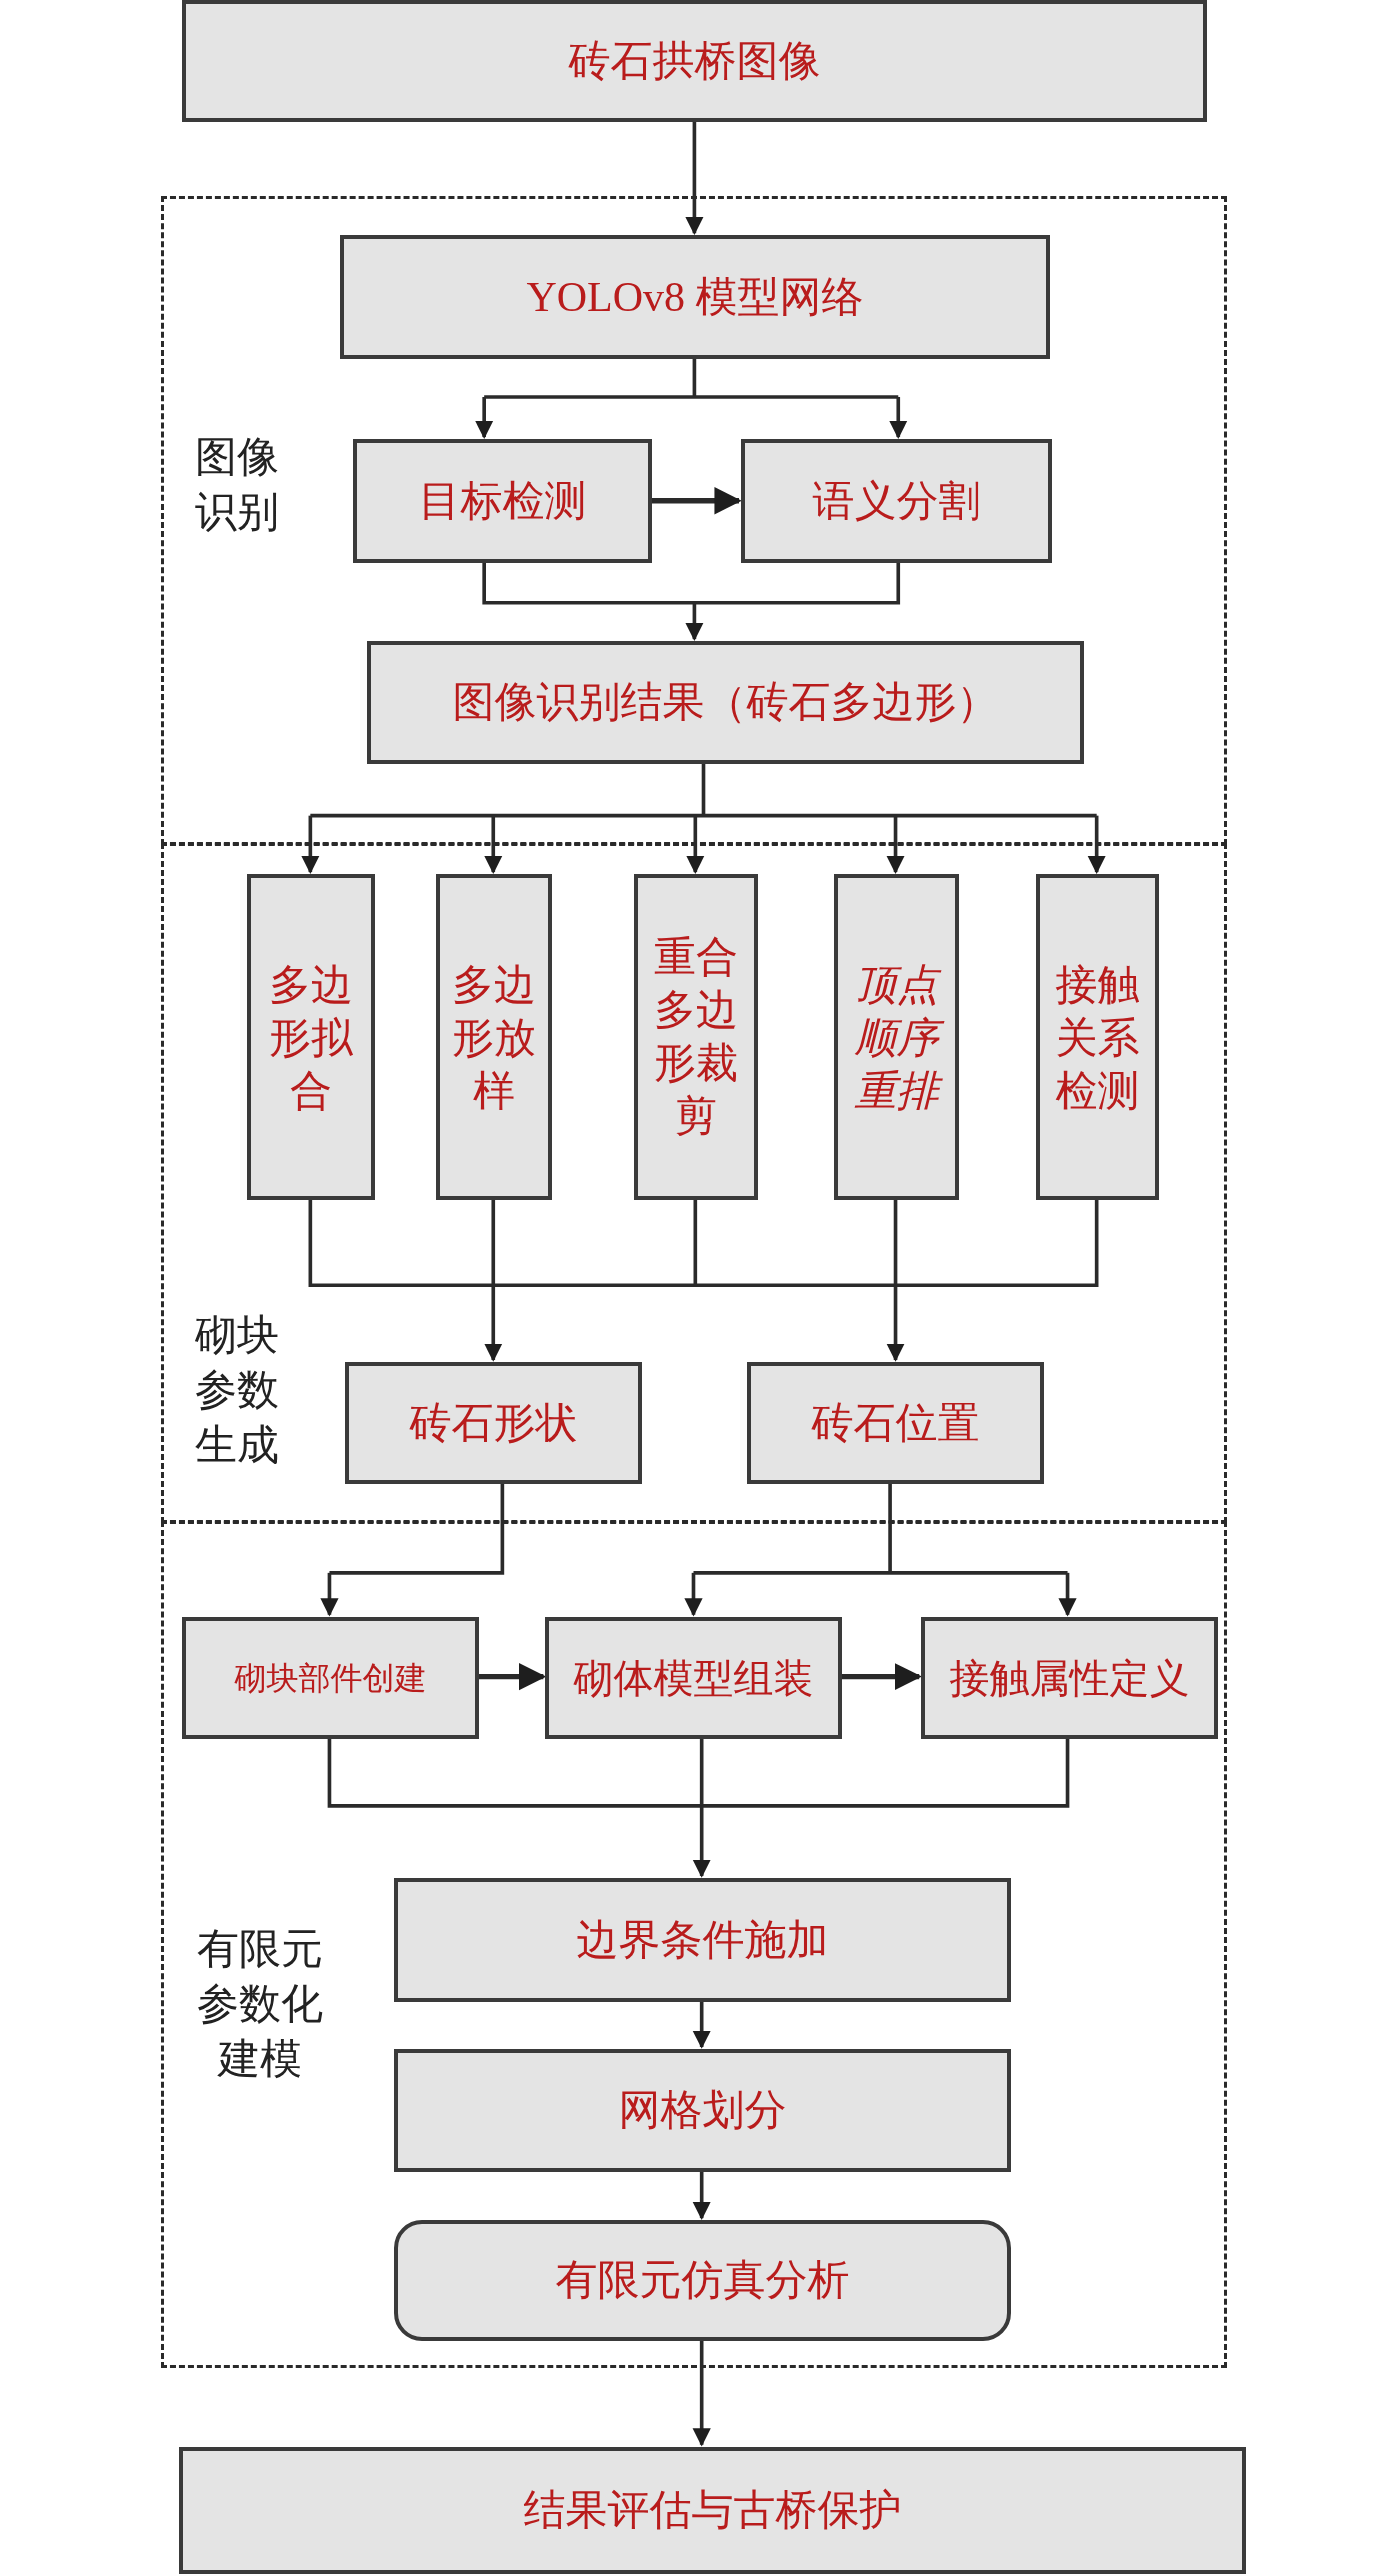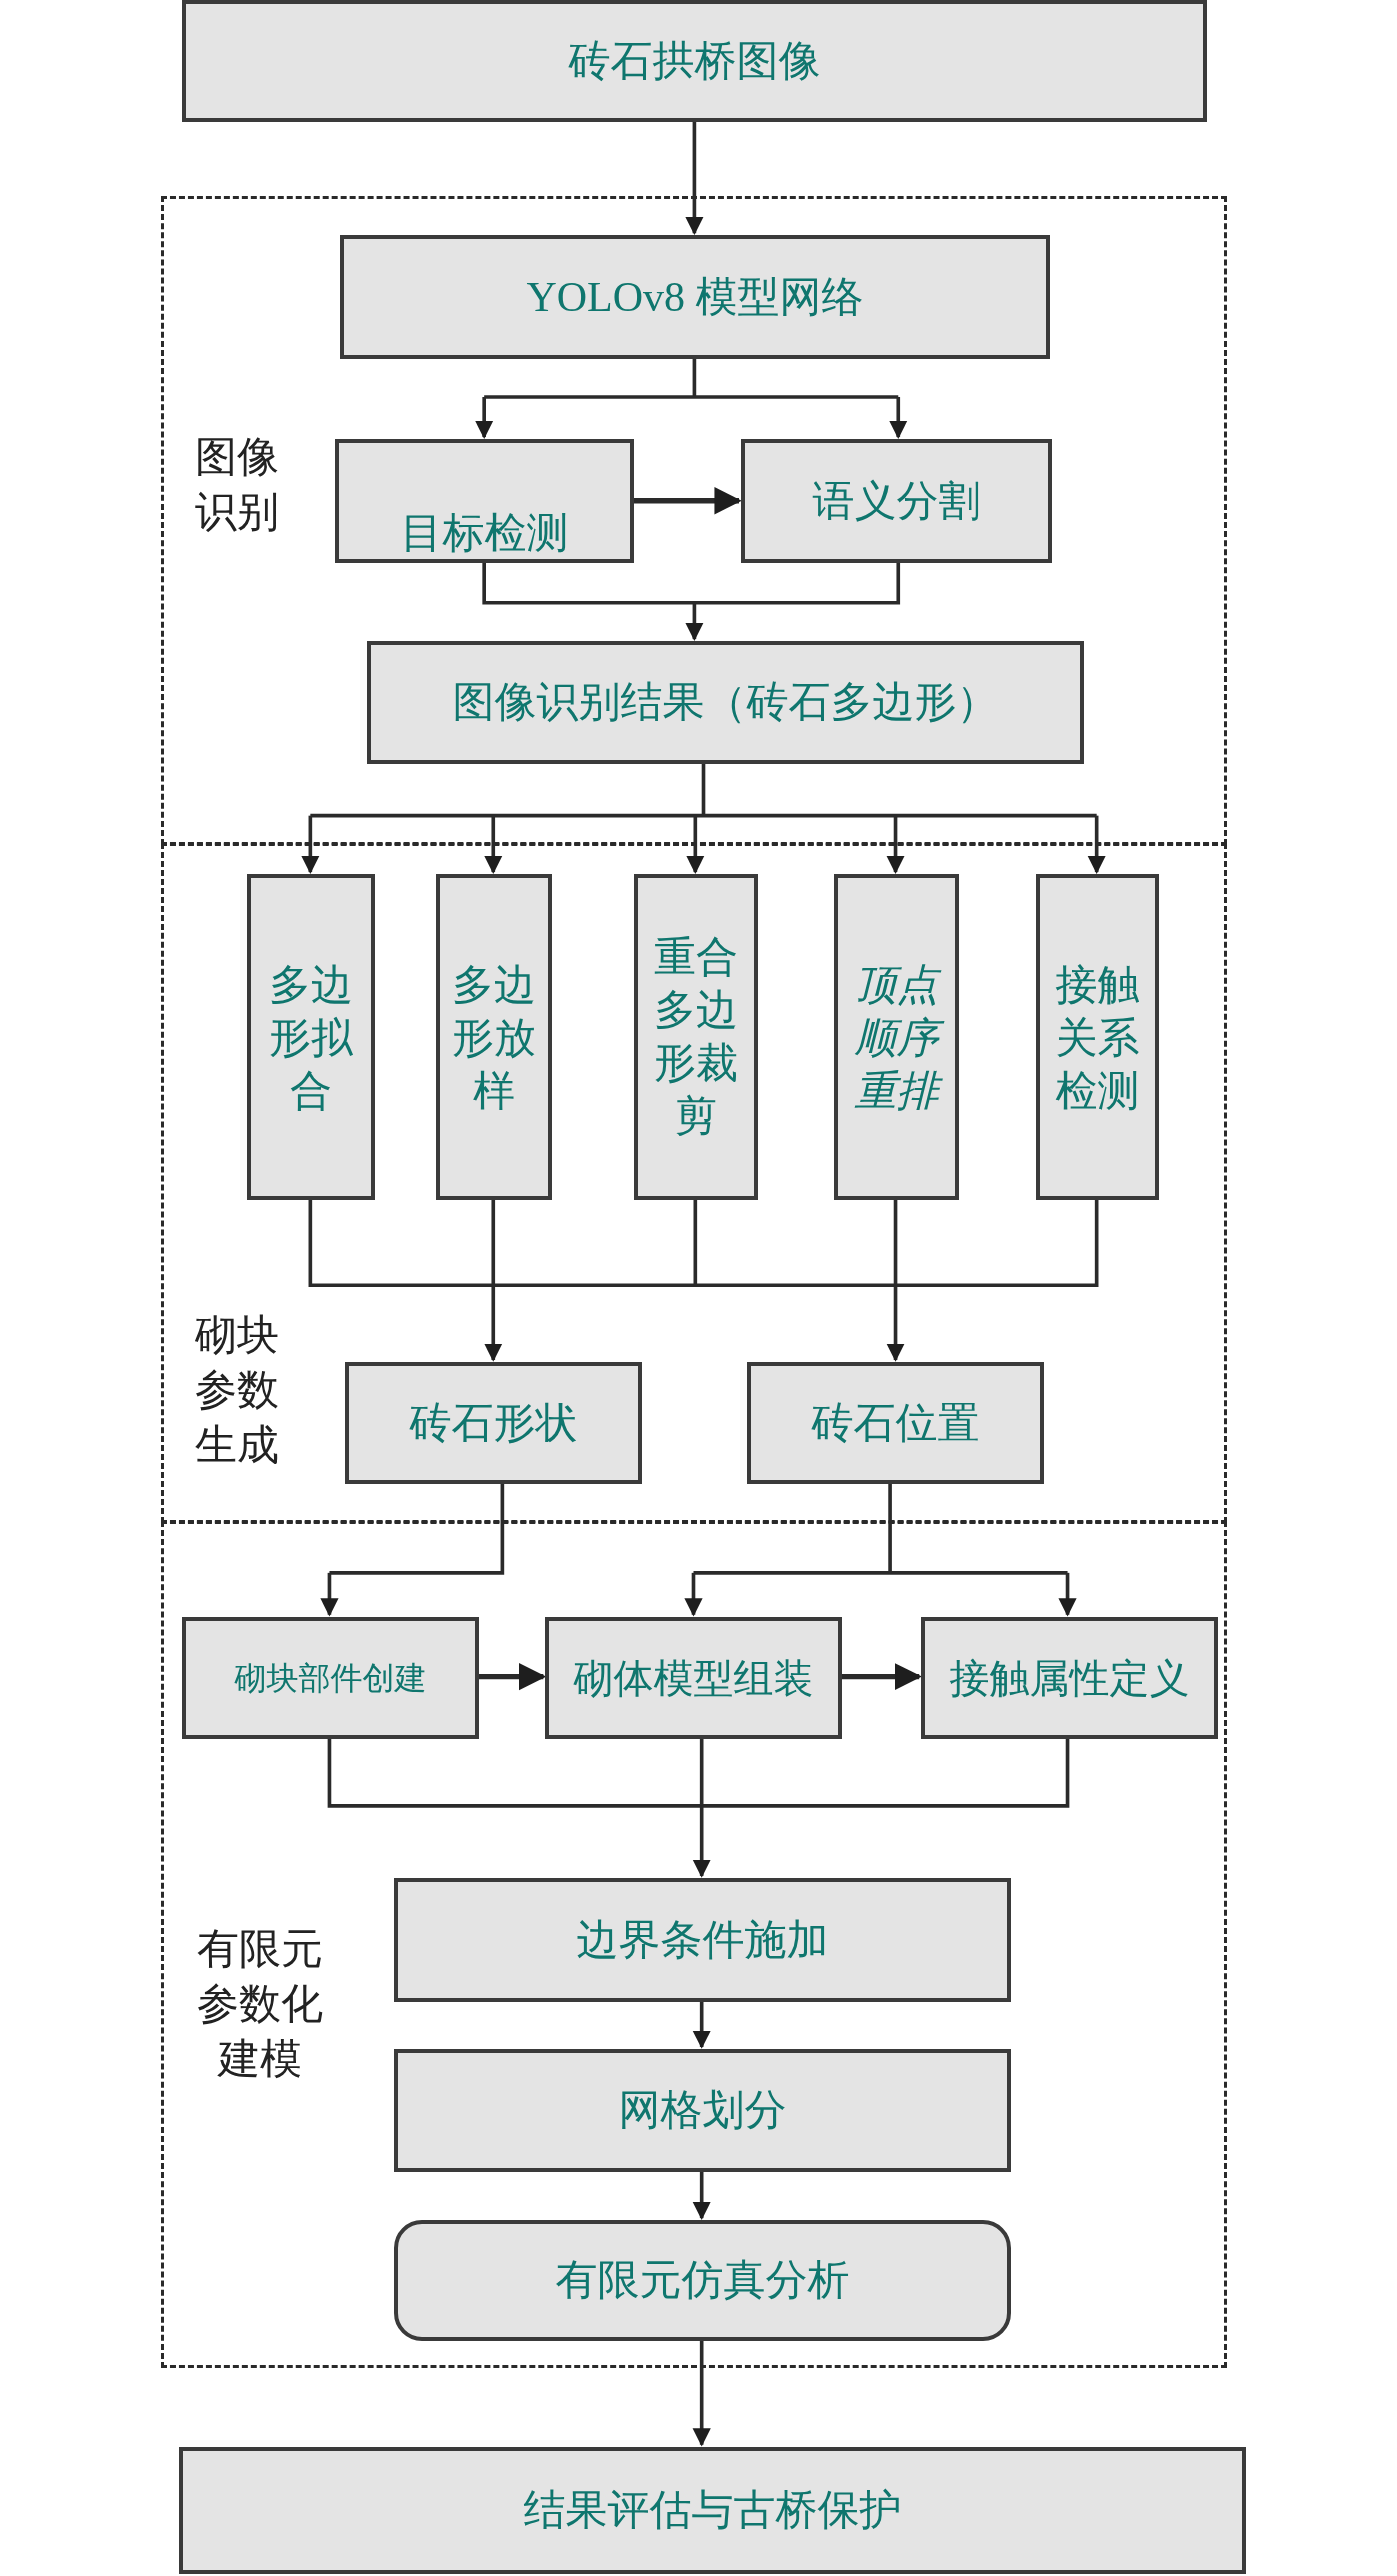--- a/index.html
+++ b/index.html
@@ -1,21 +1,21 @@
 <!DOCTYPE html>
 <html style="font-size:14.6px"><head>
 <meta charset="utf-8">
 <style>
   html, body { margin:0; padding:0; background:#ffffff; }
   body { width:1397px; height:2576px; position:relative; overflow:hidden;
          font-family: "DejaVu Serif", "Liberation Serif", serif; color:#222; }
   svg.wires { position:absolute; left:0; top:0; width:1397px; height:2576px; }
   .box { position:absolute; box-sizing:border-box; background:#e4e4e4;
          border:4.6px solid #3a3a3a; display:flex; align-items:center; justify-content:center;
-         text-align:center; font-size:42px; line-height:1.25; color:#0f766e; }
+         text-align:center; font-size:42px; line-height:1.25; color:#b91c1c; }
   .vbox { font-size:42px; line-height:53px; padding:0 5.5px; }
   .vbox span { display:block; width:91px; margin:0 auto; word-break:break-all; }
   .region { position:absolute; box-sizing:border-box; border:3.6px dashed #2a2a2a; }
   .rlabel { position:absolute; font-size:42px; line-height:55px; color:#222; text-align:center; }
 </style>
 </head>
 <body>
 
 <svg class="wires" xmlns="http://www.w3.org/2000/svg" viewBox="0 0 1535 2830" width="1397" height="2576">
   <defs>
@@ -86,21 +86,21 @@
   <div>建模</div>
 </div>
 
 <div class="box" style="left:182px;top:0px;width:1025px;height:122px;">
     <span>砖石拱桥图像</span>
   </div>
 
 <div class="box" style="left:340px;top:235px;width:710px;height:124px;font-family:Liberation Serif, serif;">
     <span>YOLOv8 模型网络</span>
   </div>
-<div class="box" style="left:335px;top:439px;width:299px;height:124px;align-items:flex-end;">
+<div class="box" style="left:353px;top:439px;width:299px;height:124px;">
     <span>目标检测</span>
   </div>
 <div class="box" style="left:741px;top:439px;width:311px;height:124px;">
     <span>语义分割</span>
   </div>
 <div class="box" style="left:335px;top:641px;width:717px;height:123px;margin-left:32px;">
     <span>图像识别结果（砖石多边形）</span>
   </div>
 
 <div class="box vbox" style="left:247px;top:874px;width:128px;height:326px;">

